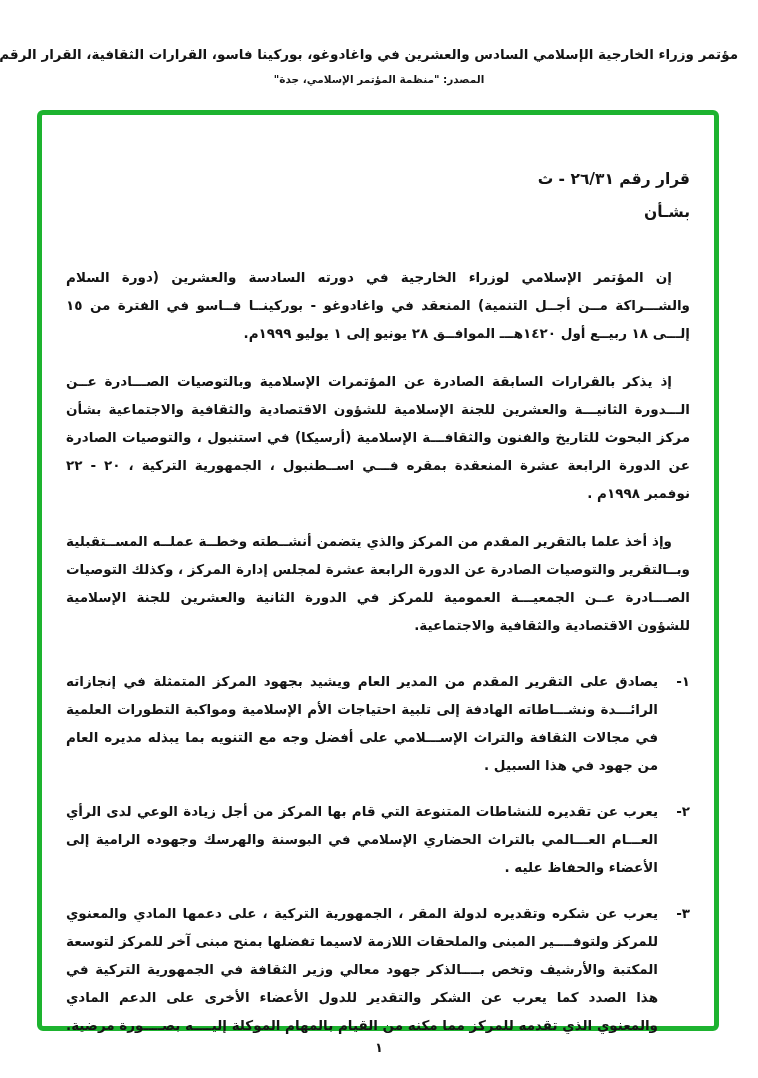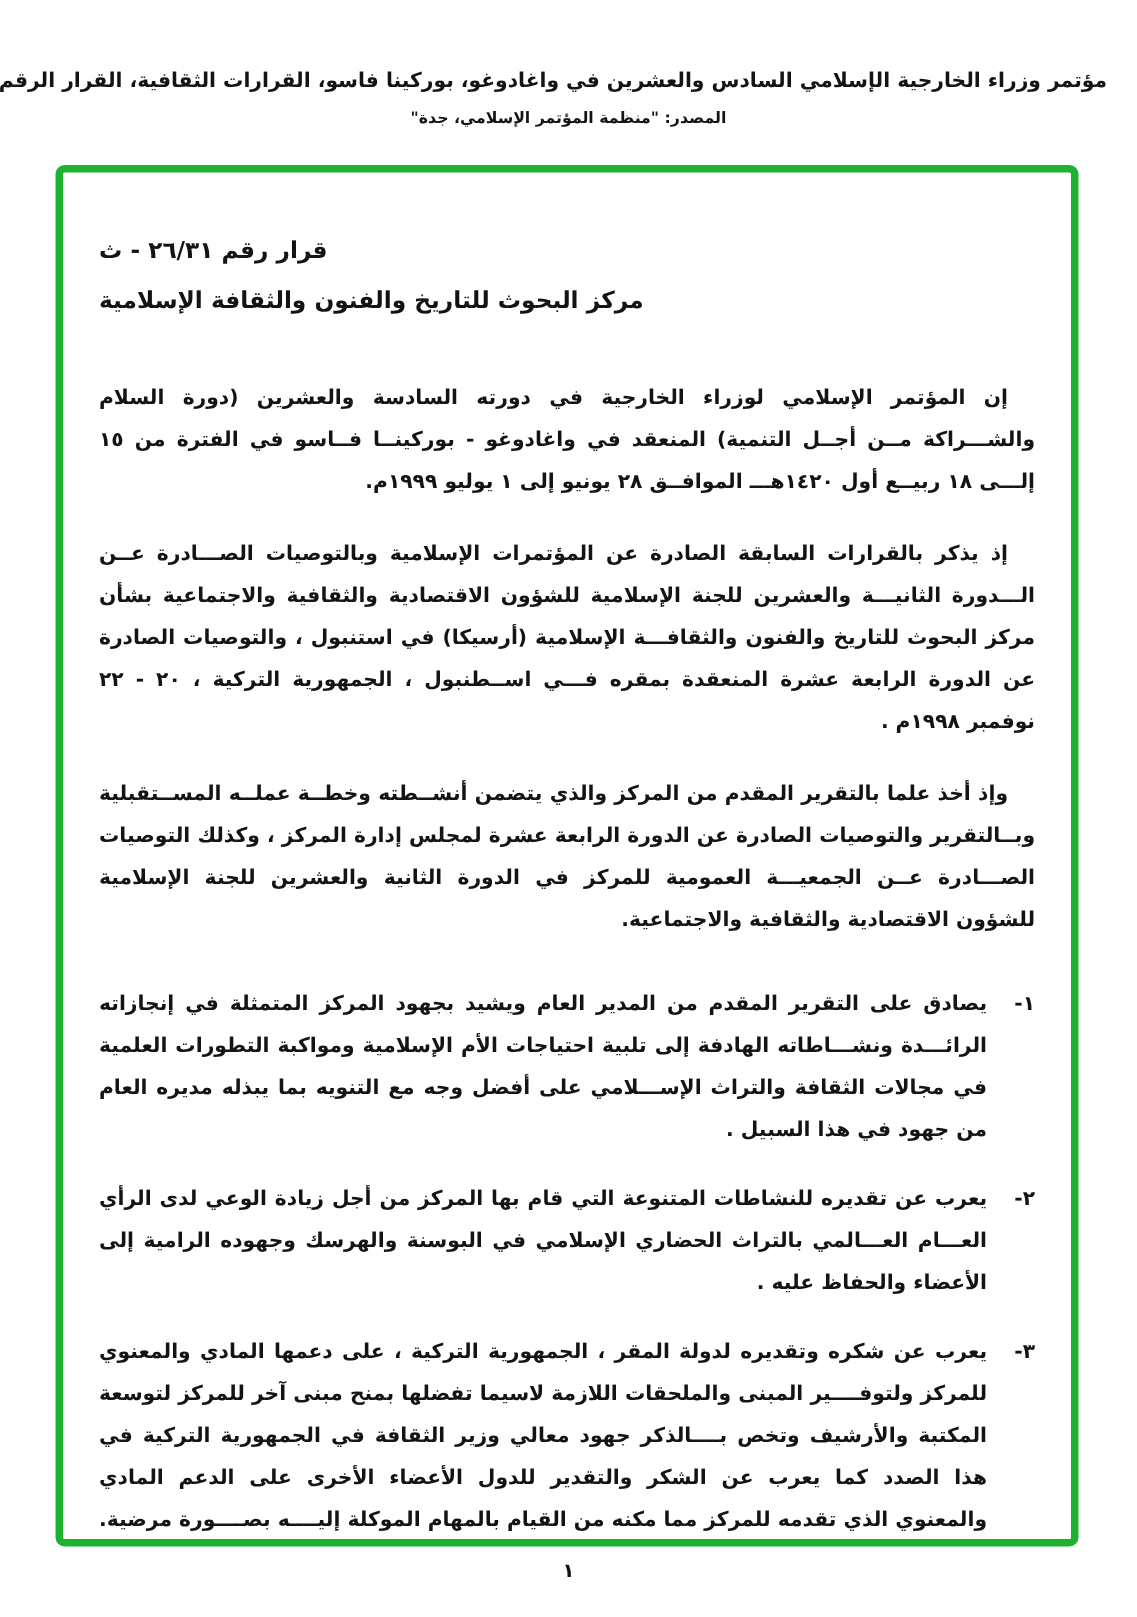--- a/index.html
+++ b/index.html
@@ -26,23 +26,23 @@
   .frame {
     position:absolute;
     left:37px; top:110px;
     width:682px; height:921px;
     border:5px solid #1db32f;
     border-radius:6px;
     padding:34px 24px 0 24px;
     direction:rtl;
   }
   .title-block {
-    text-align:left;
+    text-align:right;
     font-size:15.5px;
-    margin-top:2px;
+    margin-top:14px;
   }
   .title-line { line-height:33px; }
   .body-text { margin-top:34px; }
   .para {
     font-size:13.5px;
     line-height:28px;
     text-align:justify;
     text-indent:18px;
     margin-bottom:20px;
   }
@@ -74,21 +74,21 @@
 <body>
 
 <div class="header-area">
   <div class="header-line1">مؤتمر وزراء الخارجية الإسلامي السادس والعشرين في واغادوغو، بوركينا فاسو، القرارات الثقافية، القرار الرقم ٢٦/٣١-ث</div>
   <div class="header-line2">المصدر:  "منظمة المؤتمر الإسلامي، جدة"</div>
 </div>
 
 <div class="frame" style="border-color: rgb(29, 179, 47);">
   <div class="title-block">
     <div class="title-line">قرار رقم ٢٦/٣١ - ث</div>
-    <div class="title-line">مركز البحوث للتاريخ والفنون والثقافة الإسلامية</div>
+    <div class="title-line">بشـأن</div>
   </div>
 
   <div class="body-text">
     <p class="para">إن المؤتمر الإسلامي لوزراء الخارجية في دورته السادسة والعشرين (دورة السلام والشـــراكة مــن أجــل التنمية) المنعقد في واغادوغو - بوركينــا فــاسو في الفترة من ١٥ إلـــى ١٨ ربيــع أول ١٤٢٠هـــ الموافــق ٢٨ يونيو إلى ١ يوليو ١٩٩٩م.</p>
     <p class="para">إذ يذكر بالقرارات السابقة الصادرة عن المؤتمرات الإسلامية وبالتوصيات الصـــادرة عــن الـــدورة الثانيـــة والعشرين للجنة الإسلامية للشؤون الاقتصادية والثقافية والاجتماعية بشأن مركز البحوث للتاريخ والفنون والثقافـــة الإسلامية (أرسيكا) في استنبول ، والتوصيات الصادرة عن الدورة الرابعة عشرة المنعقدة بمقره فـــي اســطنبول ، الجمهورية التركية ، ٢٠ - ٢٢ نوفمبر ١٩٩٨م .</p>
     <p class="para">وإذ أخذ علما  بالتقرير المقدم من المركز والذي يتضمن أنشــطته وخطــة عملــه المســتقبلية وبــالتقرير والتوصيات الصادرة عن الدورة الرابعة عشرة لمجلس إدارة المركز ، وكذلك التوصيات الصـــادرة عــن الجمعيـــة العمومية للمركز في الدورة الثانية والعشرين للجنة الإسلامية للشؤون الاقتصادية والثقافية والاجتماعية.</p>
 
     <div class="items">
       <div class="item">
         <span class="item-num">١-</span>

